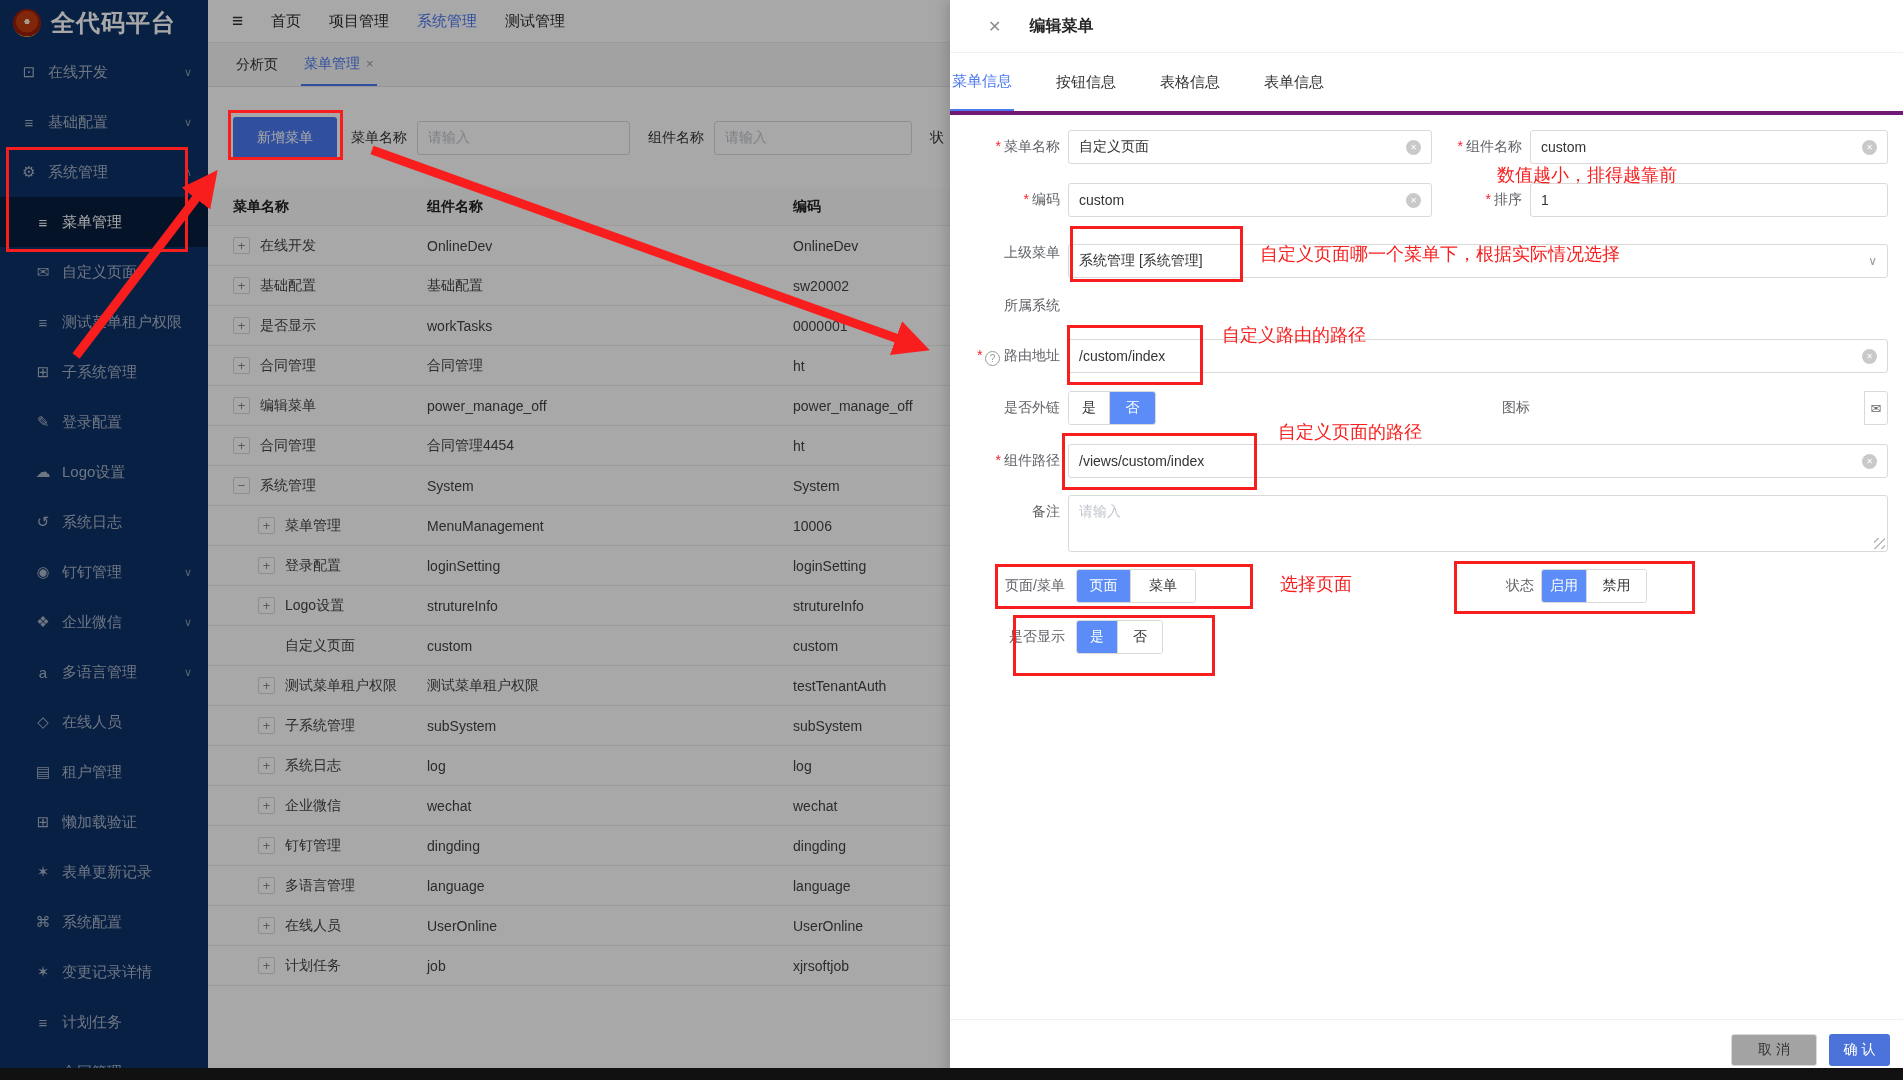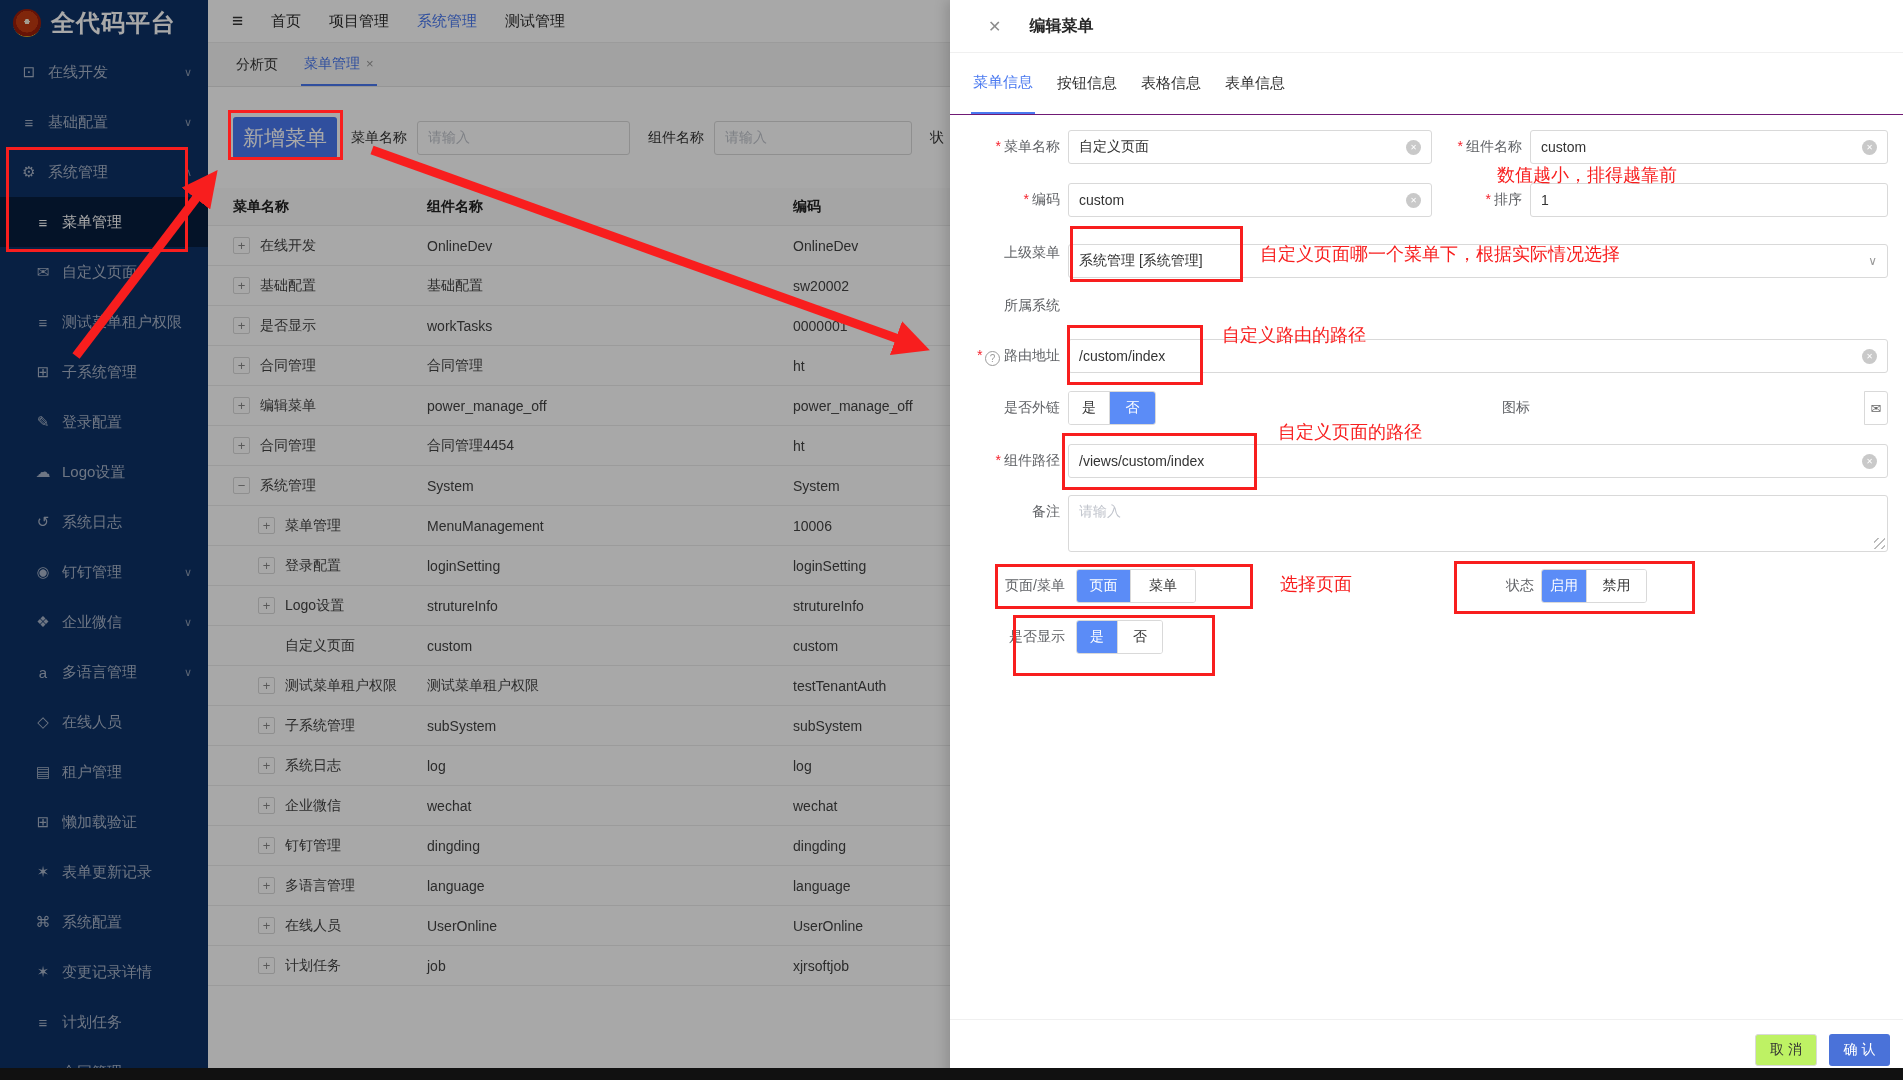--- a/index.html
+++ b/index.html
@@ -26,59 +26,59 @@
   .collapse{font-size:19px;color:#333;cursor:pointer;}
   .navlink{font-size:15px;color:#2b2b2b;cursor:pointer;white-space:nowrap;}
   .navlink.on{color:#4a79f0;}
   .tabbar{height:44px;background:#f6f6f6;border-bottom:1px solid #e2e2e2;display:flex;align-items:stretch;padding-left:25px;gap:20px;}
   .tab{display:flex;align-items:center;font-size:14px;color:#333;cursor:pointer;padding:0 3px;white-space:nowrap;}
   .tab.on{color:#4a79f0;border-bottom:2px solid #4a79f0;}
   .tab-x{margin-left:6px;font-size:13px;color:#999;}
 
   .content{position:relative;background:#fff;}
   .toolbar{height:101px;display:flex;align-items:center;padding-left:25px;}
-  .btn-primary{width:104px;height:42px;border:none;border-radius:3px;background:#4a79f0;color:#fff;font-size:21px;cursor:pointer;}
+  .btn-primary{width:104px;height:42px;border:none;border-radius:3px;background:#4a79f0;color:#fff;font-size:14px;cursor:pointer;}
   .f-label{font-size:14px;color:#333;white-space:nowrap;}
   .f-input{height:34px;border:1px solid #d9d9d9;border-radius:3px;background:#fff;display:flex;align-items:center;padding:0 10px;}
   .ph{color:#c0c4cc;font-size:14px;}
   .thead{display:flex;height:38px;align-items:center;background:#fafafa;padding-left:25px;border-bottom:1px solid #ececec;font-weight:700;font-size:14px;color:#222;}
   .t-row{display:flex;height:40px;align-items:center;padding-left:25px;border-bottom:1px solid #ececec;font-size:14px;color:#444;}
   .t-name{width:194px;display:flex;align-items:center;white-space:nowrap;}
   .t-name.lvl1{padding-left:25px;}
   .t-comp{width:366px;white-space:nowrap;}
   .t-code{flex:1;white-space:nowrap;}
   .expander{width:17px;height:17px;border:1px solid #d9d9d9;border-radius:2px;background:#fff;color:#888;font-size:13px;line-height:15px;text-align:center;margin-right:10px;flex:0 0 auto;cursor:pointer;}
   .expander.none{visibility:hidden;}
 
   
   .mask{position:absolute;left:0;top:0;width:950px;height:1080px;background:rgba(0,0,0,.34);z-index:10;}
   .drawer{position:absolute;left:950px;top:0;width:953px;height:1080px;background:#fff;z-index:20;box-shadow:-4px 0 12px rgba(0,0,0,.15);}
   .d-head{height:53px;border-bottom:1px solid #f0f0f0;display:flex;align-items:center;padding-left:38px;gap:28px;}
   .d-close{font-size:16px;color:#8c8c8c;cursor:pointer;}
   .d-title{font-size:16px;color:#262626;font-weight:600;}
-  .d-tabs{position:absolute;top:53px;left:0;right:0;height:62px;border-bottom:1px solid #701a75;display:flex;align-items:stretch;padding-left:21px;gap:20px;}
+  .d-tabs{position:absolute;top:53px;left:0;right:0;height:62px;border-bottom:4px solid #701a75;display:flex;align-items:stretch;gap:40px;}
   .d-tab{display:flex;align-items:center;font-size:15px;color:#333;cursor:pointer;padding:0 2px;}
   .d-tab.on{color:#4a79f0;border-bottom:2px solid #4a79f0;}
   .lbl{position:absolute;font-size:14px;color:#606266;text-align:right;white-space:nowrap;}
   .req::before{content:"*";color:#f5222d;margin-right:3px;}
   .qicon{display:inline-block;width:15px;height:15px;border:1px solid #9a9a9a;border-radius:50%;color:#9a9a9a;font-size:10px;line-height:13px;text-align:center;margin-right:4px;vertical-align:-2px;}
   .inp{position:absolute;height:34px;border:1px solid #d9d9d9;border-radius:3px;background:#fff;display:flex;align-items:center;padding:0 10px;font-size:14px;}
   .val{color:#333;white-space:nowrap;}
   .clr{margin-left:auto;width:15px;height:15px;border-radius:50%;background:#c9c9c9;color:#fff;font-size:8px;display:flex;align-items:center;justify-content:center;flex:0 0 auto;cursor:pointer;}
   .chev{margin-left:auto;color:#999;font-size:12px;}
   .tg{position:absolute;height:34px;display:flex;border-radius:3px;overflow:hidden;border:1px solid #d9d9d9;}
   .seg{display:flex;align-items:center;justify-content:center;font-size:14px;background:#fff;color:#333;border-left:1px solid #d9d9d9;cursor:pointer;}
   .seg:first-child{border-left:none;}
   .seg.sel{background:#5b8cf7;color:#fff;}
   .ta{position:absolute;border:1px solid #d9d9d9;border-radius:3px;background:#fff;padding:7px 10px;font-size:14px;}
   .rz{position:absolute;right:2px;bottom:2px;width:11px;height:11px;
       background:repeating-linear-gradient(315deg,transparent 0 2px,#bbb 2px 3px,transparent 3px 5px);}
   .iconbox{position:absolute;width:24px;height:34px;border:1px solid #d9d9d9;border-radius:0 3px 3px 0;display:flex;align-items:center;justify-content:center;color:#666;font-size:13px;background:#fff;}
   .d-foot{position:absolute;left:0;right:0;top:1019px;bottom:0;border-top:1px solid #f0f0f0;display:flex;justify-content:flex-end;align-items:flex-start;gap:12px;padding:14px 13px 0 0;background:#fff;}
-  .btn-cancel{width:62px;height:32px;border:1px solid #d9d9d9;border-radius:3px;background:#bef264;color:#333;font-size:14px;cursor:pointer;}
+  .btn-cancel{width:86px;height:32px;border:1px solid #d9d9d9;border-radius:3px;background:#a3a3a3;color:#333;font-size:14px;cursor:pointer;}
   .btn-confirm{width:61px;height:32px;border:none;border-radius:3px;background:#4a72d9;color:#fff;font-size:14px;cursor:pointer;}
 
   
   .rbox{position:absolute;border:3px solid #f81e1e;z-index:60;pointer-events:none;}
   .rnote{position:absolute;color:#f81e1e;font-size:18px;font-weight:500;z-index:60;white-space:nowrap;pointer-events:none;}
   .arrows{position:absolute;left:0;top:0;width:1903px;height:1080px;z-index:55;pointer-events:none;}
   .bottombar{position:absolute;left:0;top:1068px;width:1903px;height:12px;background:#111;z-index:70;}
 </style>
 </head>
 <body>

